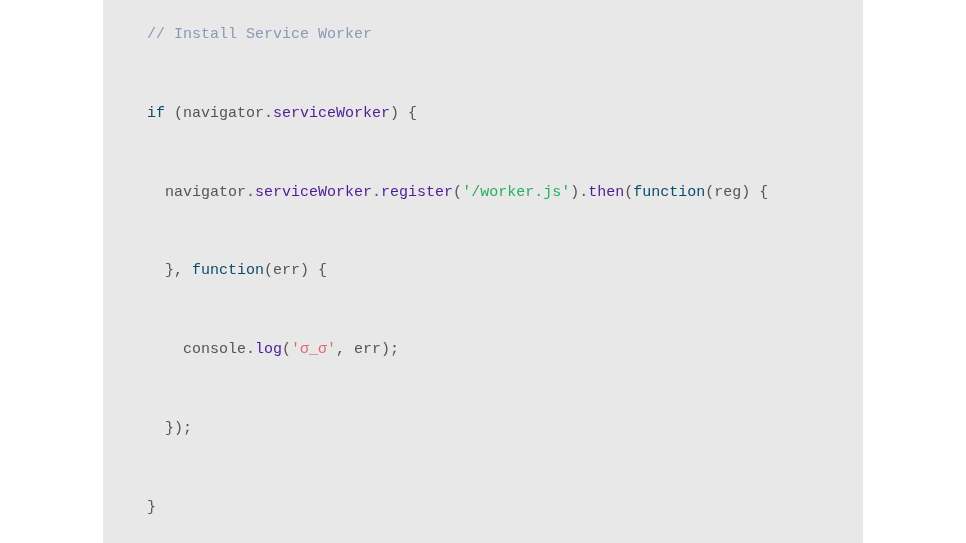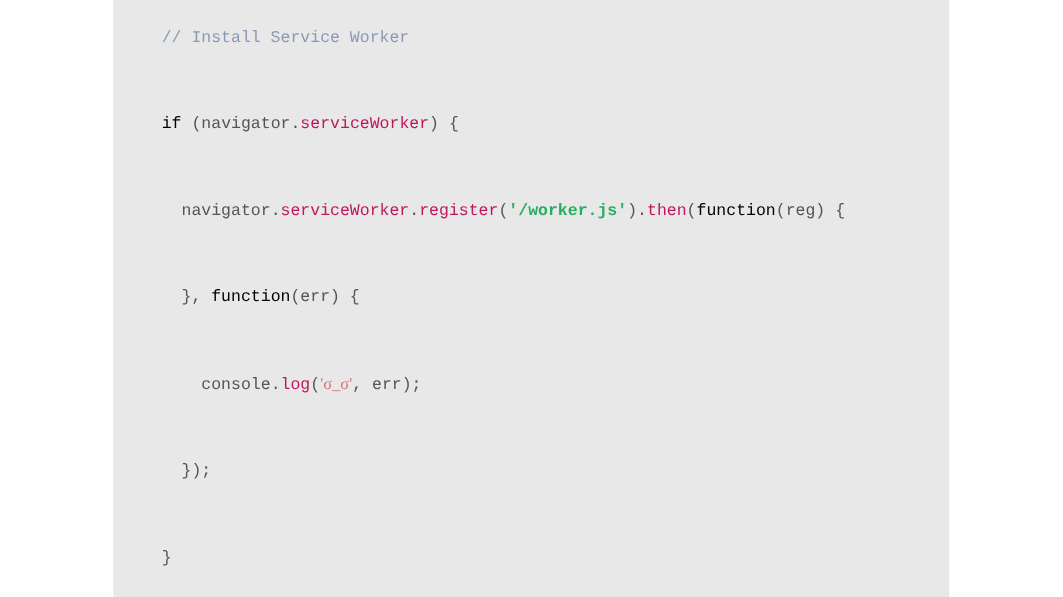--- a/index.html
+++ b/index.html
@@ -27,25 +27,25 @@
     }
 
     .code-block {
       font-family: 'Courier New', Courier, monospace;
       font-size: 15px;
       line-height: 1.75;
       white-space: pre;
     }
 
     .comment { color: #8a9ab5; }
-    .keyword { color: #000000; }
+    .keyword { color: #0c4a6e; }
     .plain   { color: #555555; }
-    .method  { color: #be185d; }
-    .string  { color: #27ae60; font-weight: bold; }
-    .string-red { color: #e06c75; font-family: Liberation Serif, serif; }
+    .method  { color: #4c1d95; }
+    .string  { color: #27ae60; }
+    .string-red { color: #e06c75; }
   </style>
 </head>
 <body>
 
 <div class="code-container">
   <div class="code-block">
     <div><span class="comment">// Install Service Worker</span></div>
     <div><span class="keyword">if</span><span class="plain"> (</span><span class="plain">navigator</span><span class="plain">.</span><span class="method">serviceWorker</span><span class="plain">) {</span></div>
     <div><span class="plain">  navigator</span><span class="plain">.</span><span class="method">serviceWorker</span><span class="plain">.</span><span class="method">register</span><span class="plain">(</span><span class="string">'/worker.js'</span><span class="plain">).</span><span class="method">then</span><span class="plain">(</span><span class="keyword">function</span><span class="plain">(reg) {</span></div>
     <div><span class="plain">  }, </span><span class="keyword">function</span><span class="plain">(err) {</span></div>

